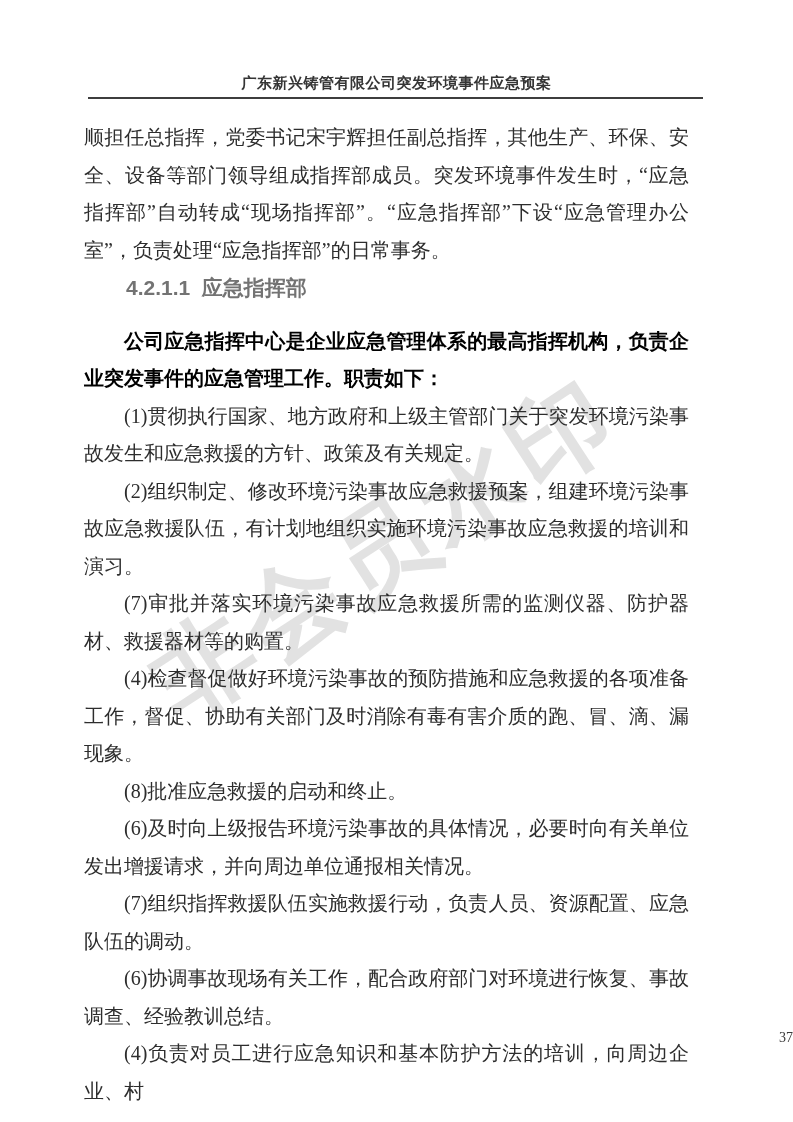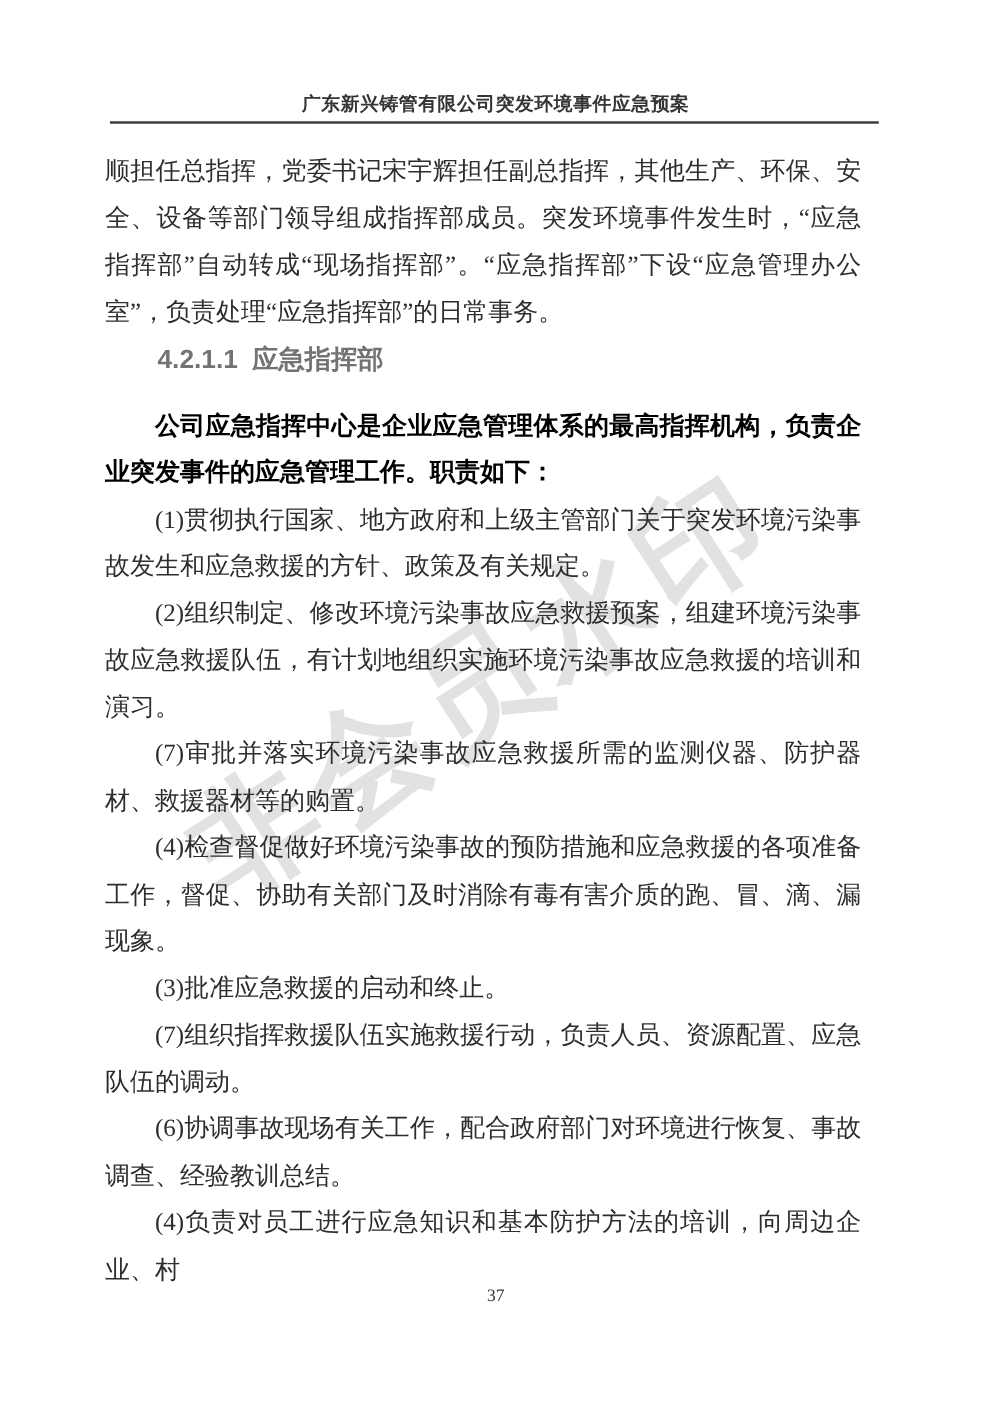--- a/index.html
+++ b/index.html
@@ -66,21 +66,21 @@
   .lead-para {
     font-weight: bold;
     text-indent: 2em;
     color: #000000;
     font-family: "Liberation Sans", "DejaVu Sans", sans-serif;
   }
   .item-para { text-indent: 2em; }
   .page-number {
     position: absolute;
     top: 1030px; left: 0; right: 0;
-    text-align: center;
+    text-align: right;
     font-size: 14px;
     color: #3a3a3a;
   }
 </style>
 </head>
 <body>
 
 <div class="page">
 
   <div class="running-header">
@@ -98,21 +98,22 @@
     <h3 class="section-heading">
       <span class="sec-num">4.2.1.1</span><span class="sec-title">应急指挥部</span>
     </h3>
 
     <p class="lead-para">公司应急指挥中心是企业应急管理体系的最高指挥机构，负责企业突发事件的应急管理工作。职责如下：</p>
 
     <p class="item-para">(1)贯彻执行国家、地方政府和上级主管部门关于突发环境污染事故发生和应急救援的方针、政策及有关规定。</p>
     <p class="item-para">(2)组织制定、修改环境污染事故应急救援预案，组建环境污染事故应急救援队伍，有计划地组织实施环境污染事故应急救援的培训和演习。</p>
     <p class="item-para">(7)审批并落实环境污染事故应急救援所需的监测仪器、防护器材、救援器材等的购置。</p>
     <p class="item-para">(4)检查督促做好环境污染事故的预防措施和应急救援的各项准备工作，督促、协助有关部门及时消除有毒有害介质的跑、冒、滴、漏现象。</p>
-    <p class="item-para">(3)批准应急救援的启动和终止。</p>
+    <p class="item-para">(8)批准应急救援的启动和终止。</p>
+    <p class="item-para">(6)及时向上级报告环境污染事故的具体情况，必要时向有关单位发出增援请求，并向周边单位通报相关情况。</p>
     <p class="item-para">(7)组织指挥救援队伍实施救援行动，负责人员、资源配置、应急队伍的调动。</p>
     <p class="item-para">(6)协调事故现场有关工作，配合政府部门对环境进行恢复、事故调查、经验教训总结。</p>
     <p class="item-para">(4)负责对员工进行应急知识和基本防护方法的培训，向周边企业、村</p>
 
   </div>
 
   <div class="page-number">37</div>
 
 </div>
 

